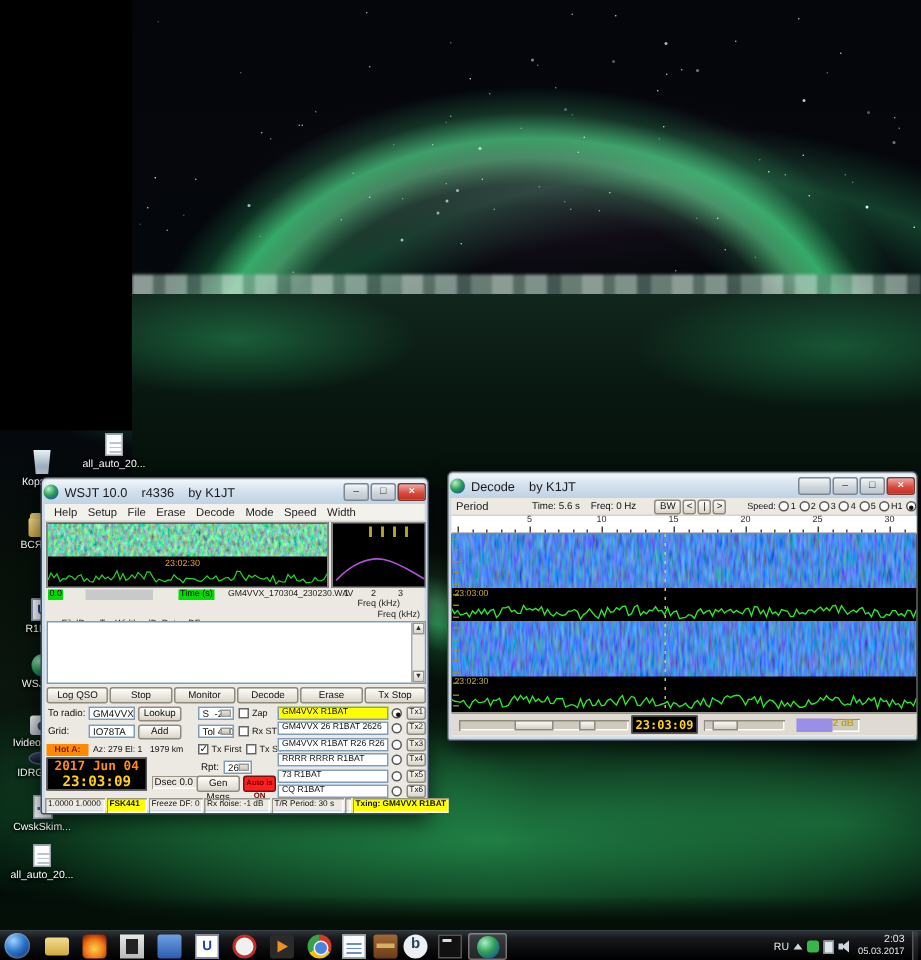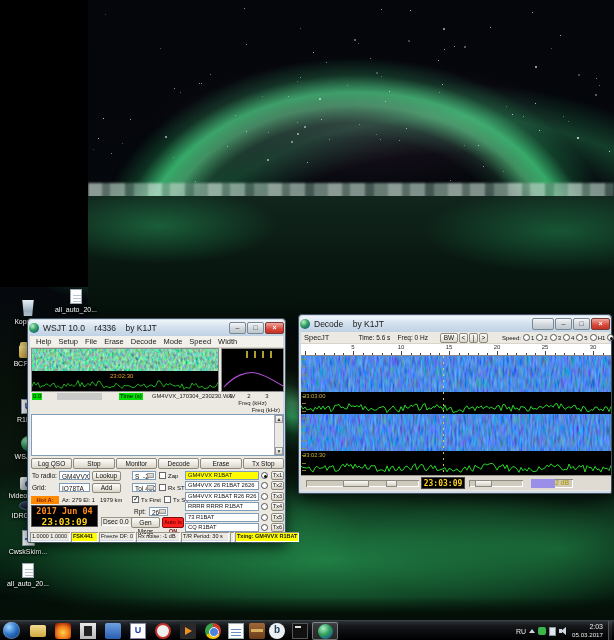--- a/index.html
+++ b/index.html
@@ -523,21 +523,21 @@
       <span class="app-ico"></span>
       <span class="title-text">Decode    by K1JT</span>
       <span class="wbtns">
         <span class="wbtn wide"></span>
         <span class="wbtn">–</span>
         <span class="wbtn">□</span>
         <span class="wbtn close">×</span>
       </span>
     </div>
     <div id="spec-toolbar">
-      <span class="menu-item">SpecJT</span>
+      <span class="menu-item">Period</span>
       <span id="spec-info">Time: 5.6 s    Freq: 0 Hz</span>
       <span class="cbtn" id="bw-btn">BW</span>
       <span class="cbtn navbtn">&lt;</span>
       <span class="cbtn navbtn">|</span>
       <span class="cbtn navbtn">&gt;</span>
       <span id="speed-wrap">
         <span class="slab">Speed:</span>
       <span class="sp-item">
             <span class="radio"></span>
             <span class="splab">1</span>

